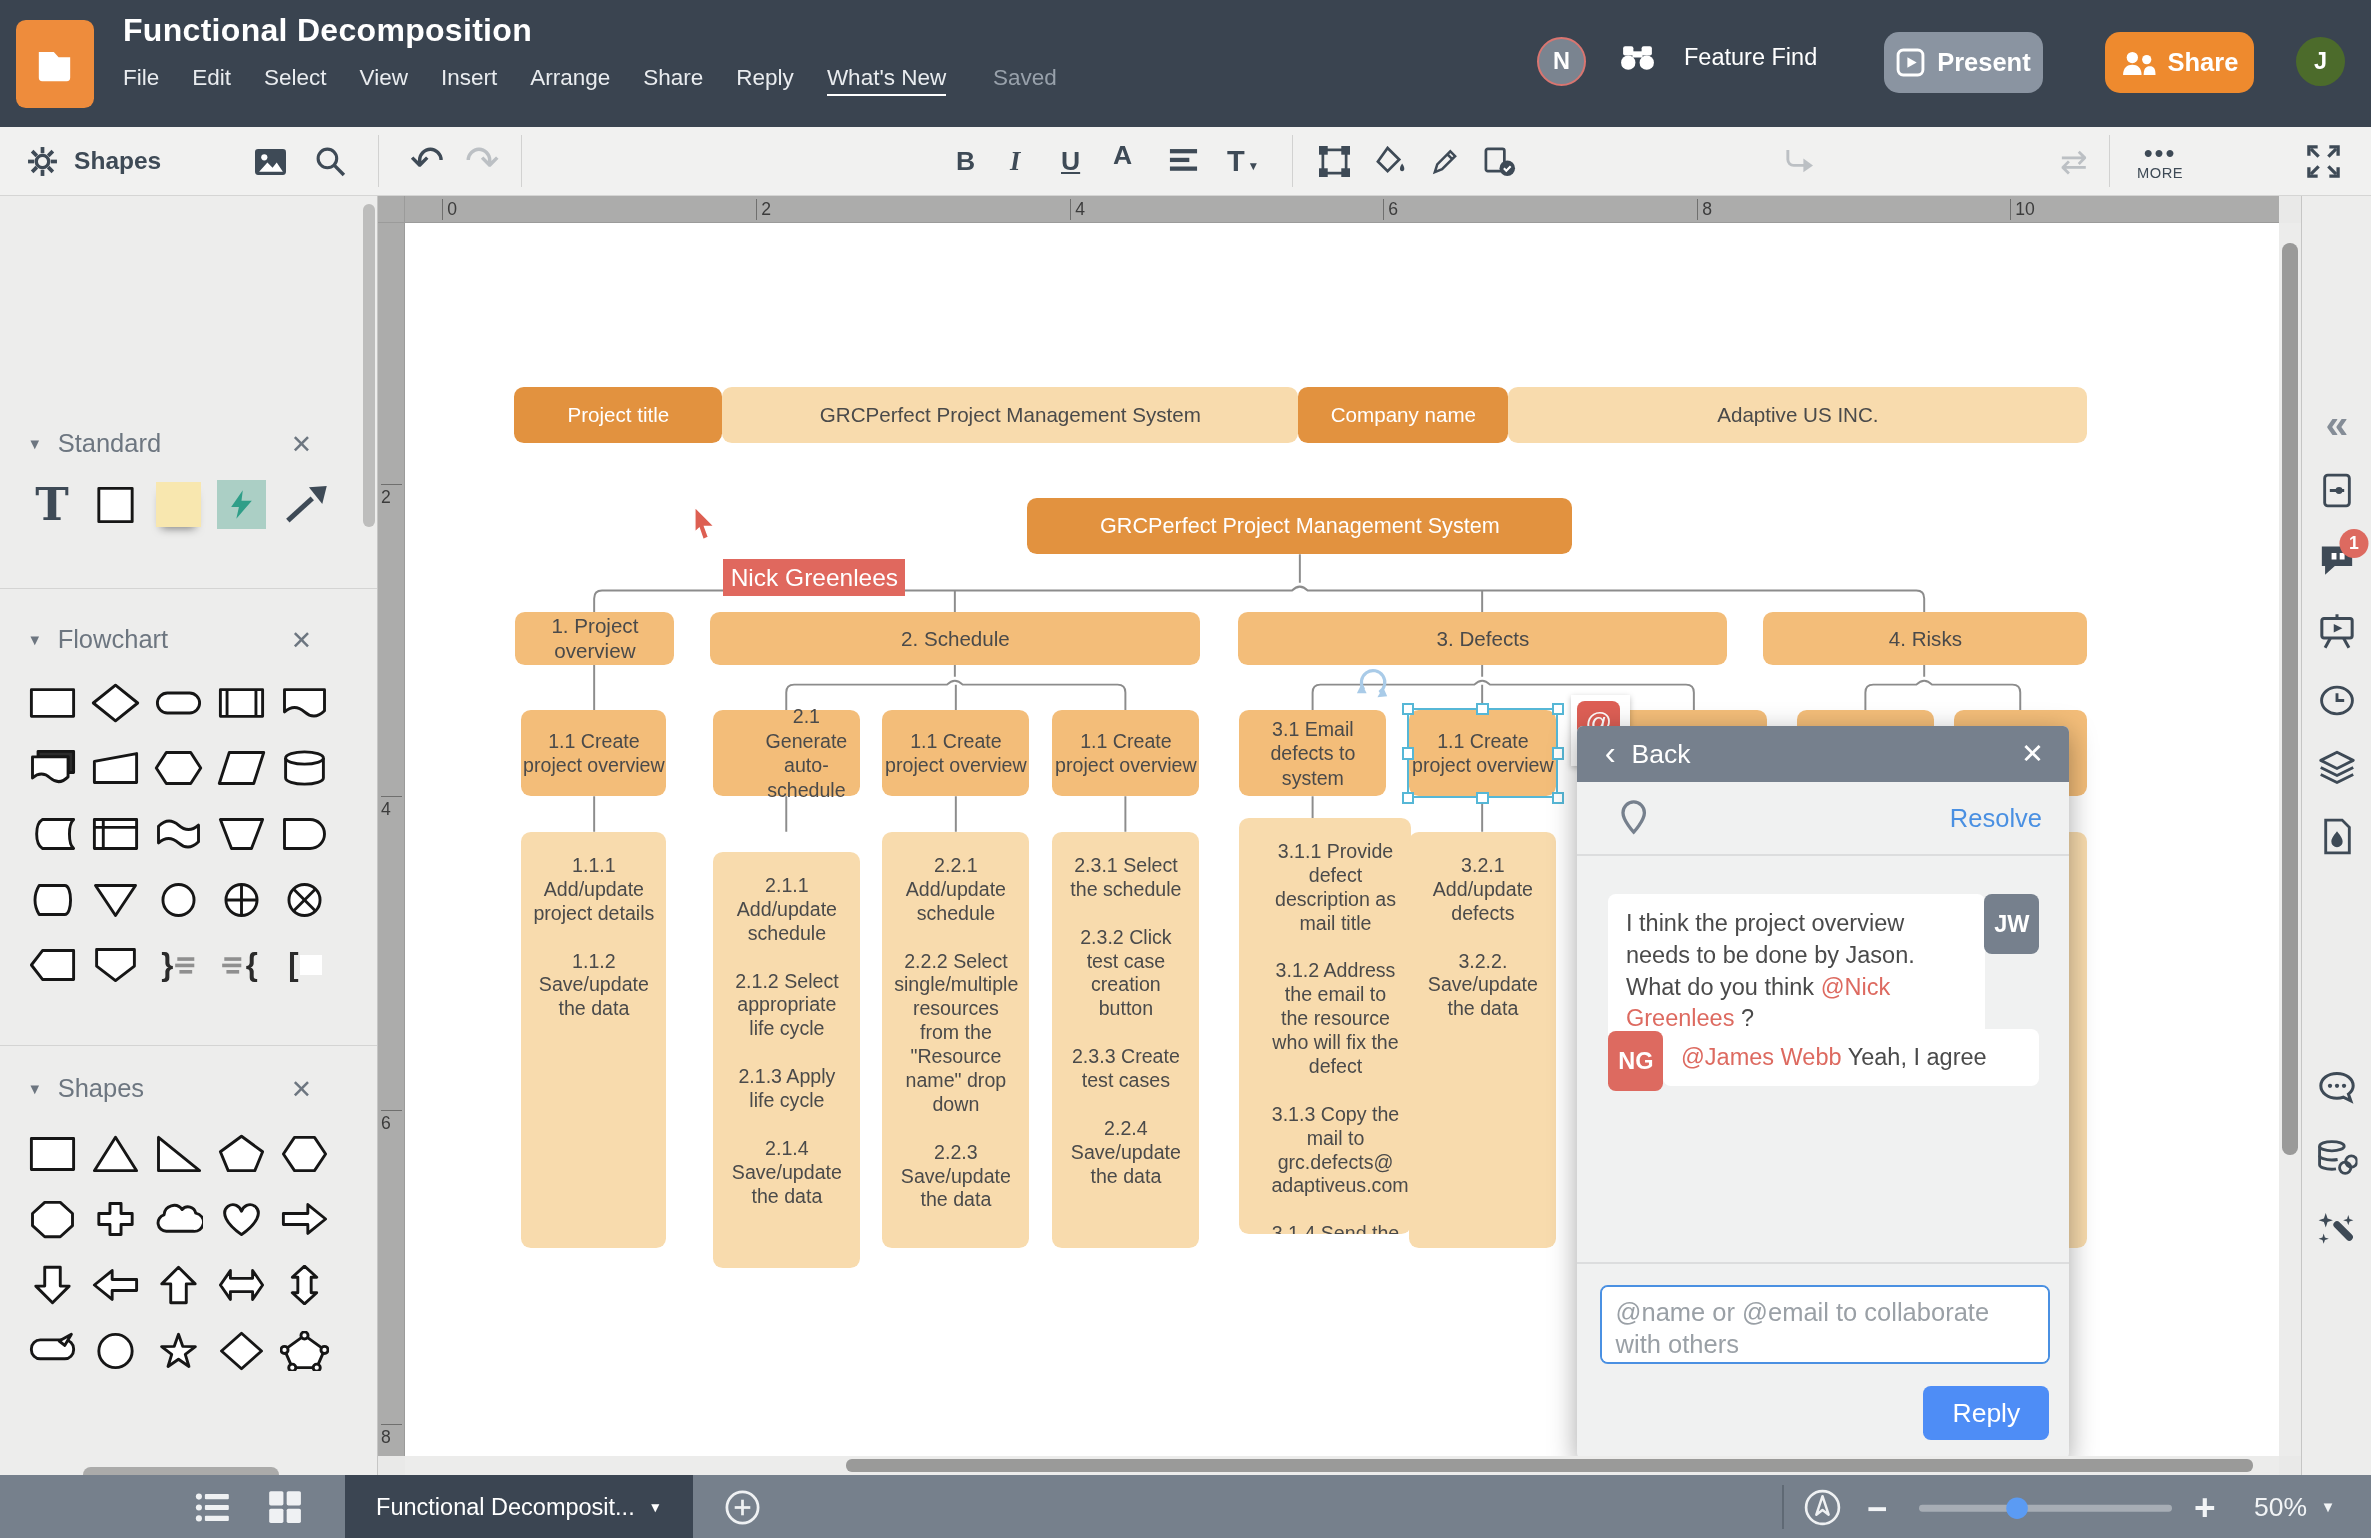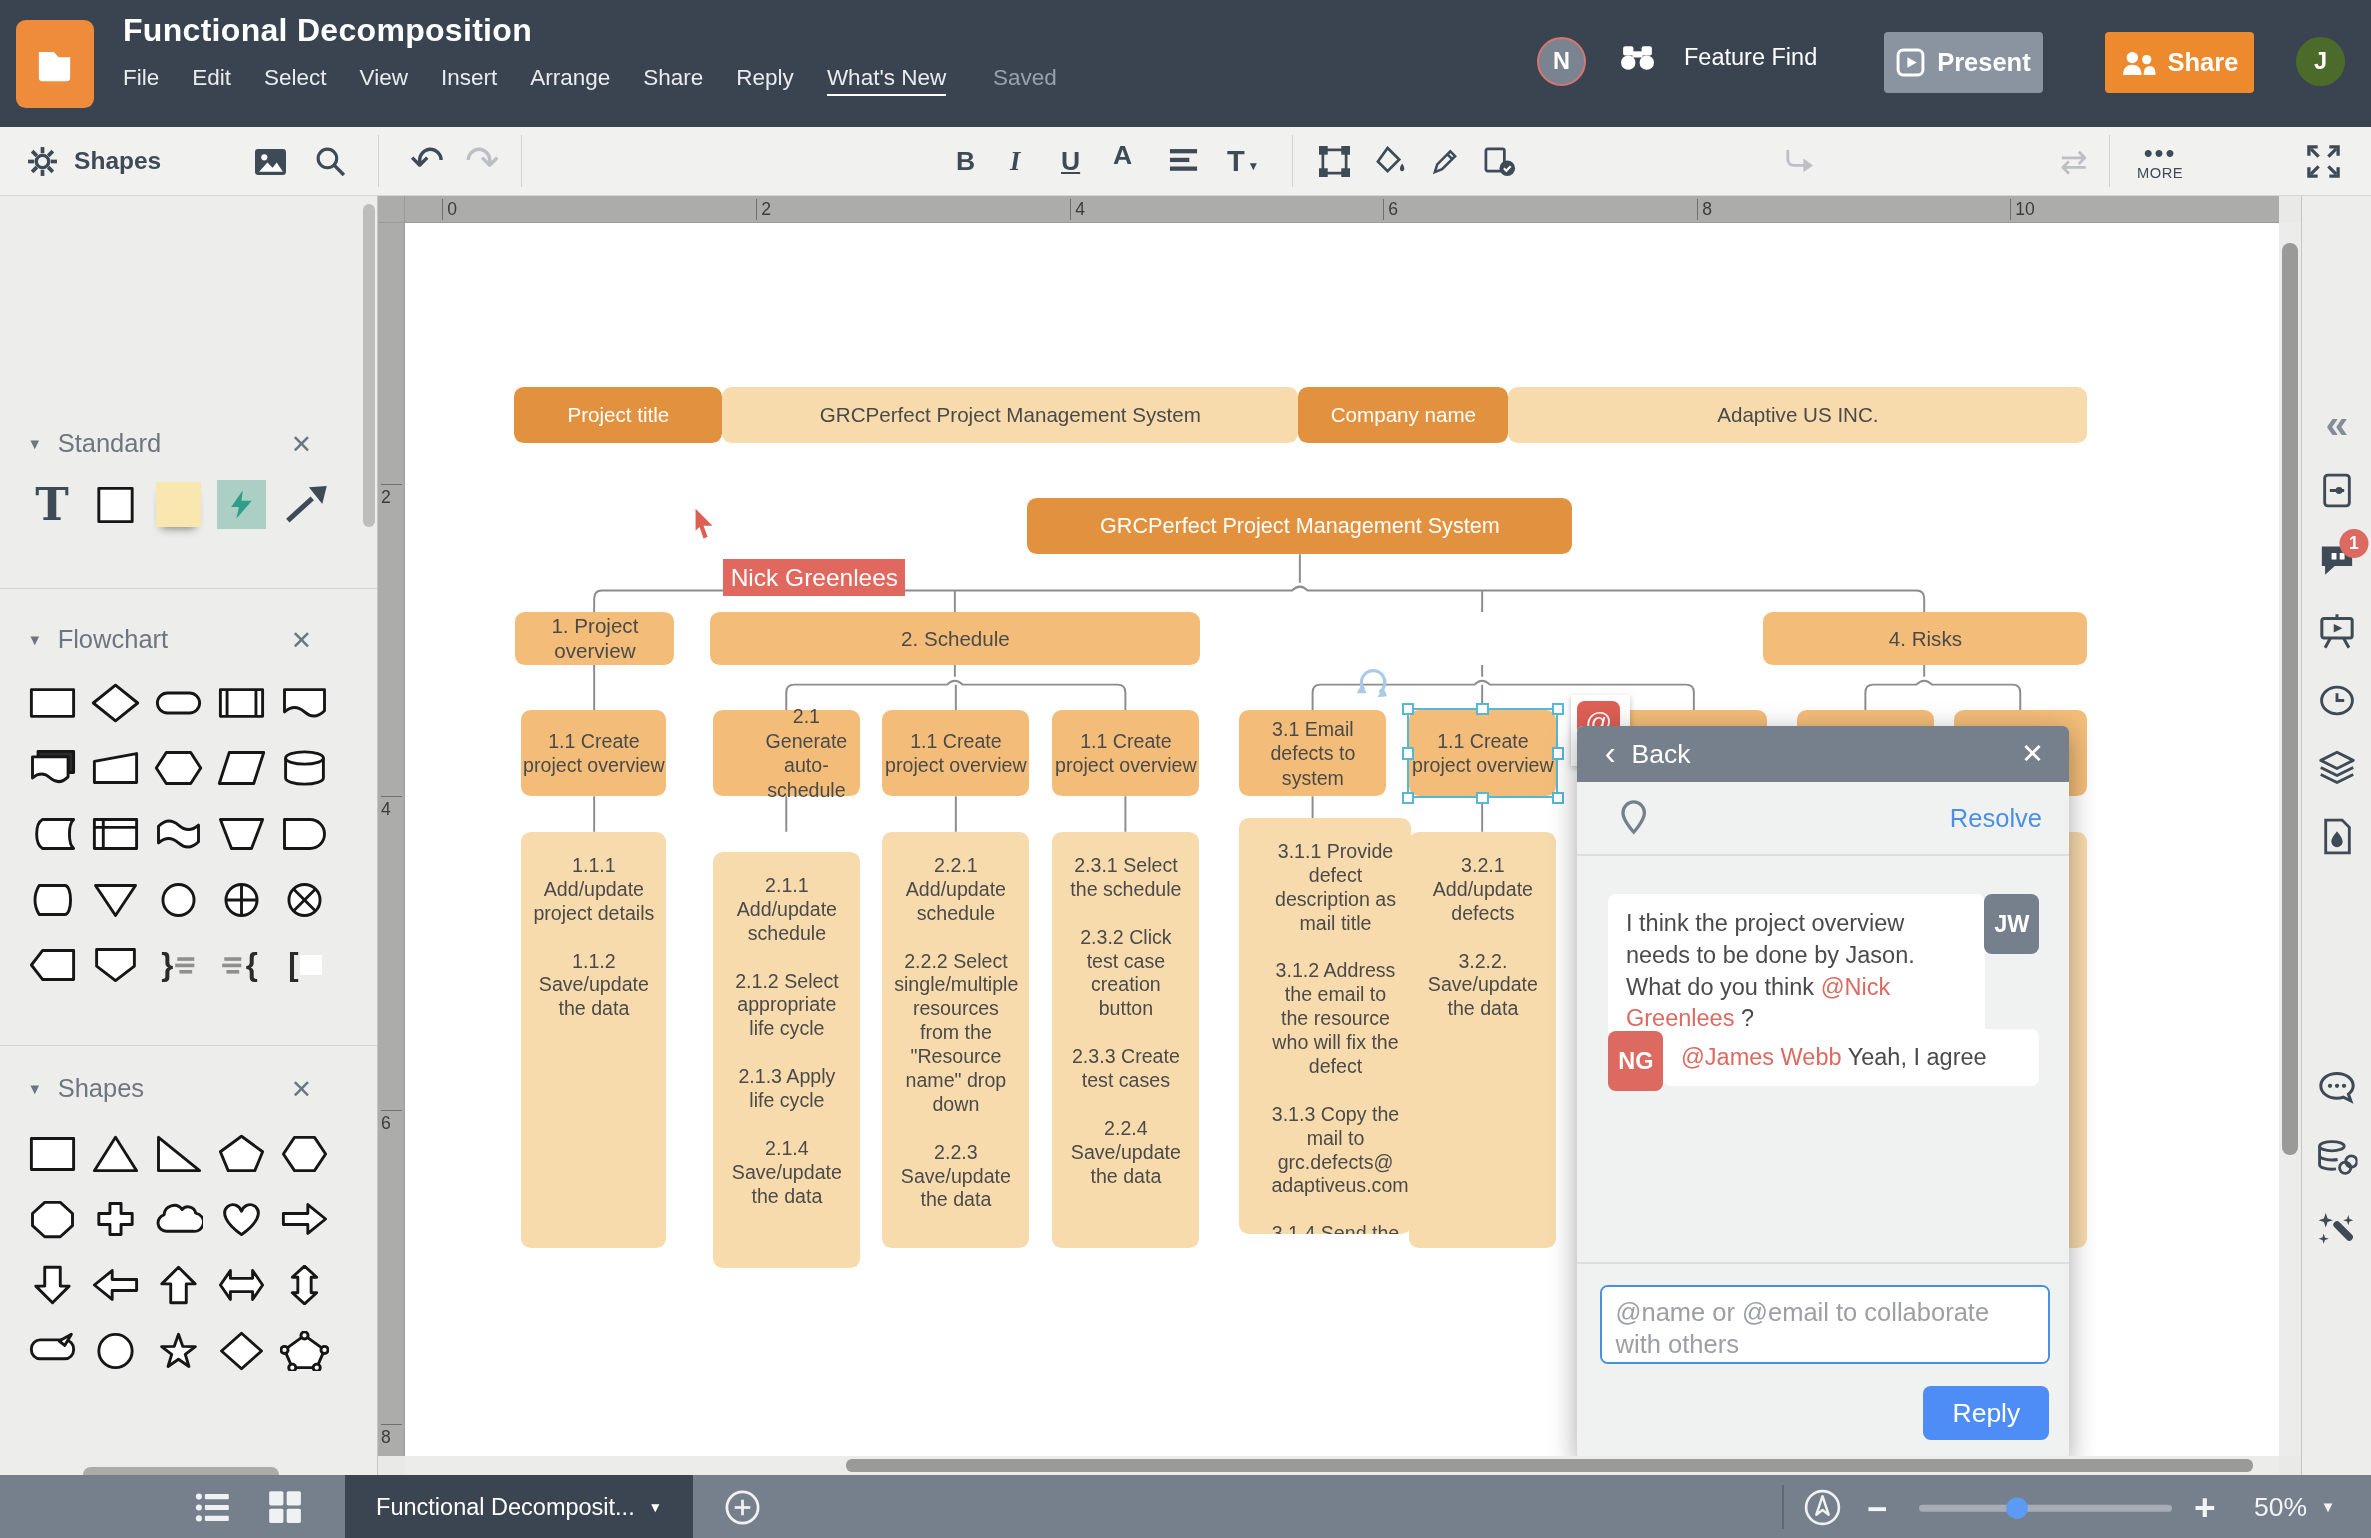--- a/index.html
+++ b/index.html
@@ -12,21 +12,21 @@
   #logo { position:absolute; left:15.7px; top:19.6px; width:78px; height:88px; background:#EE8C3C; border-radius:9.8px; display:flex; align-items:center; justify-content:center; }
   #doc-title { position:absolute; left:123px; top:11.8px; color:#fff; font-size:32px; font-weight:bold; letter-spacing:0.3px; }
   #menubar { position:absolute; left:123px; top:65px; display:flex; gap:33px; color:#E9ECEF; font-size:22.5px; }
   #menubar .mi { cursor:default; }
   #menubar .mi.underlined { border-bottom:2px solid #fff; padding-bottom:2.9px; }
   #menubar .mi.muted { color:#98A1AB; margin-left:13.7px; }
   .avatar { position:absolute; width:49px; height:49px; border-radius:50%; display:flex; align-items:center; justify-content:center; color:#fff; font-size:23.5px; font-weight:bold; }
   #avatar-n { left:1537px; top:37px; background:#7A8490; border:2.9px solid #D97570; }
   #avatar-j { left:2296px; top:37px; background:#4C6B2B; }
   #feature-find { position:absolute; left:1619px; top:43px; display:flex; align-items:center; gap:28px; color:#fff; font-size:23.5px; }
-  .hbtn { position:absolute; top:32px; height:61px; border-radius:4px; display:flex; align-items:center; justify-content:center; gap:11.8px; color:#fff; font-size:25.5px; font-weight:bold; }
+  .hbtn { position:absolute; top:32px; height:61px; border-radius:15px; display:flex; align-items:center; justify-content:center; gap:11.8px; color:#fff; font-size:25.5px; font-weight:bold; }
   #btn-present { left:1884px; width:159px; background:#8A94A1; }
   #btn-share { left:2105px; width:149px; background:#EE8A2E; }
 
   
   #toolbar { position:absolute; left:0; top:127px; width:2372px; height:69px; background:#F1F1F0; border-bottom:1px solid #D5D5D4; }
   .tb { position:absolute; top:0; height:68px; display:flex; align-items:center; color:#3E4A56; }
   .tdiv { position:absolute; top:7.8px; width:1px; height:52px; background:#D2D2D1; }
   .tbox { position:absolute; top:135px; height:53px; background:#fff; border:1px solid #C7CACC; border-radius:5.9px; display:flex; align-items:center; font-size:22.5px; color:#4a4a4a; }
   .caret { font-size:12.7px; color:#6b7480; margin-left:auto; }
   .tbtn-letter { font-size:26.5px; font-weight:bold; }
@@ -644,20 +644,21 @@
 
       <div class="node nd-dark" style="left:109px; top:164px; width:208px; height:56px; font-size:20.6px;">Project title</div>
       <div class="node nd-light" style="left:317px; top:164px; width:576px; height:56px; font-size:20.6px;">GRCPerfect Project Management System</div>
       <div class="node nd-dark" style="left:893px; top:164px; width:210px; height:56px; font-size:20.6px;">Company name</div>
       <div class="node nd-light" style="left:1103px; top:164px; width:579px; height:56px; font-size:20.6px;">Adaptive US INC.</div>
 
       <div class="node nd-dark" style="left:622px; top:275px; width:545px; height:56px; font-size:21.6px;">GRCPerfect Project Management System</div>
 
       <div class="node nd-mid" style="left:110px; top:389px; width:159px; height:53px; font-size:20.6px; line-height:1.2;">1. Project overview</div>
       <div class="node nd-mid" style="left:305px; top:389px; width:490px; height:53px; font-size:20.6px;">2. Schedule</div>
+      <div class="node nd-mid" style="left:833px; top:389px; width:489px; height:53px; font-size:20.6px;">3. Defects</div>
       <div class="node nd-mid" style="left:1358px; top:389px; width:324px; height:53px; font-size:20.6px;">4. Risks</div>
 
       <div class="node nd-mid" style="left:116px; top:487px; width:145px; height:86px; font-size:19.6px; line-height:1.25;">1.1 Create project overview</div>
       <div class="node nd-mid" style="left:308px; top:487px; width:147px; height:86px; font-size:19.6px; line-height:1.25;padding-left:39px;">2.1 Generate auto-schedule</div>
       <div class="node nd-mid" style="left:477px; top:487px; width:147px; height:86px; font-size:19.6px; line-height:1.25;">1.1 Create project overview</div>
       <div class="node nd-mid" style="left:647px; top:487px; width:147px; height:86px; font-size:19.6px; line-height:1.25;">1.1 Create project overview</div>
       <div class="node nd-mid" style="left:834px; top:487px; width:147px; height:86px; font-size:19.6px; line-height:1.25;">3.1 Email defects to system</div>
       <div class="node nd-mid" style="left:1004px; top:487px; width:147px; height:86px; font-size:19.6px; line-height:1.25;">1.1 Create project overview</div>
       <div class="node nd-mid" style="left:1215px; top:487px; width:147px; height:86px;"></div>
       <div class="node nd-mid" style="left:1392px; top:487px; width:137px; height:86px;"></div>

